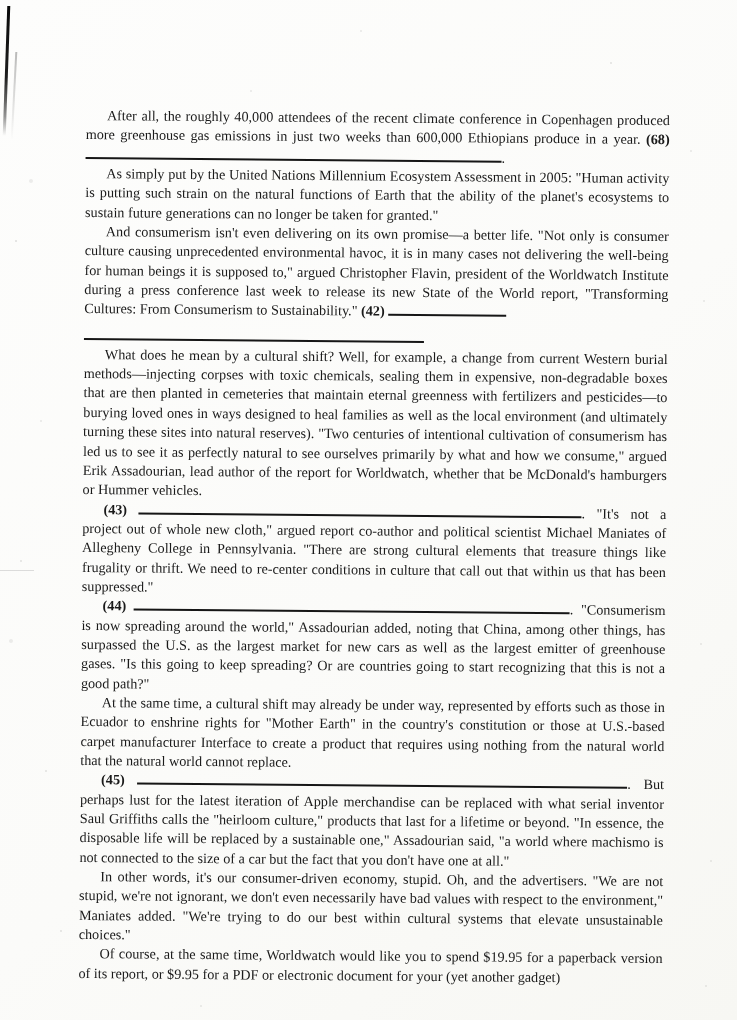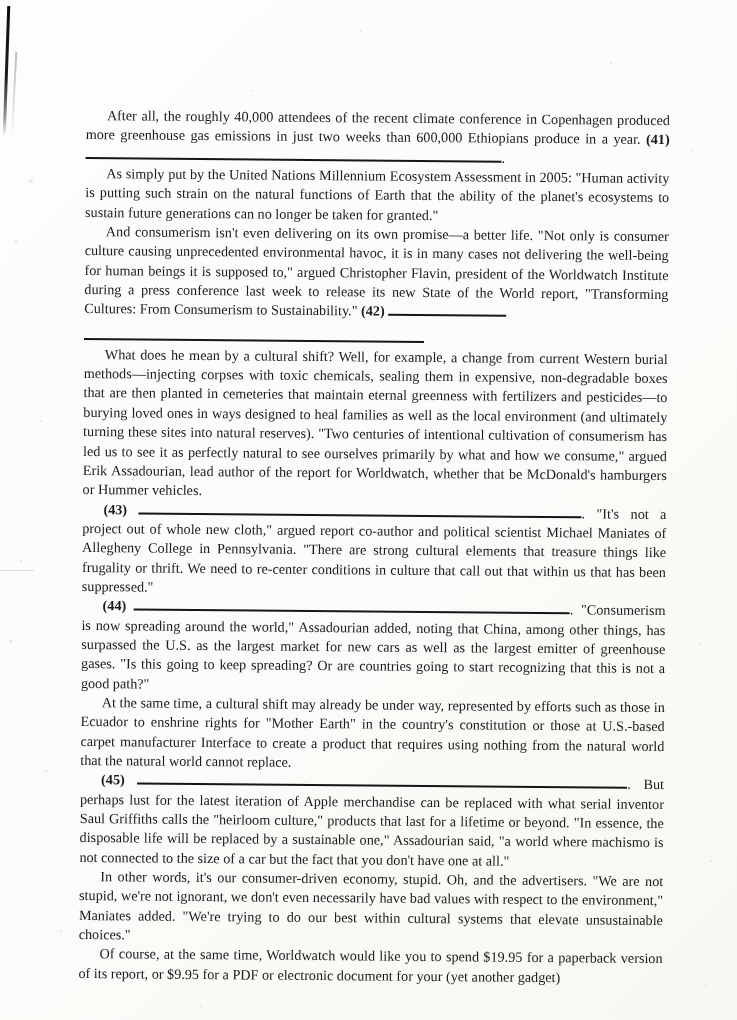--- a/index.html
+++ b/index.html
@@ -77,21 +77,21 @@
 </style>
 </head>
 <body>
 
 <div class="page">
   <div class="artifact-vline"></div>
   <div class="artifact-vline-faint"></div>
   <div class="artifact-hline-faint"></div>
   <div class="speckles"></div>
   <div class="content">
-      <div class="para">After all, the roughly 40,000 attendees of the recent climate conference in Copenhagen produced more greenhouse gas emissions in just two weeks than 600,000 Ethiopians produce in a year. <b>(41)</b> <span class="blank" style="width: 416px;"></span>.</div>
+      <div class="para">After all, the roughly 40,000 attendees of the recent climate conference in Copenhagen produced more greenhouse gas emissions in just two weeks than 600,000 Ethiopians produce in a year. <b>(68)</b> <span class="blank" style="width: 416px;"></span>.</div>
       <div class="para">As simply put by the United Nations Millennium Ecosystem Assessment in 2005: "Human activity is putting such strain on the natural functions of Earth that the ability of the planet's ecosystems to sustain future generations can no longer be taken for granted."</div>
       <div class="para">And consumerism isn't even delivering on its own promise—a better life. "Not only is consumer culture causing unprecedented environmental havoc, it is in many cases not delivering the well-being for human beings it is supposed to," argued Christopher Flavin, president of the Worldwatch Institute during a press conference last week to release its new State of the World report, "Transforming Cultures: From Consumerism to Sustainability." <b>(42)</b> <span class="blank" style="width: 118px;"></span><div class="blank-line" style="width: 340px;"></div></div>
       <div class="para">What does he mean by a cultural shift? Well, for example, a change from current Western burial methods—injecting corpses with toxic chemicals, sealing them in expensive, non-degradable boxes that are then planted in cemeteries that maintain eternal greenness with fertilizers and pesticides—to burying loved ones in ways designed to heal families as well as the local environment (and ultimately turning these sites into natural reserves). "Two centuries of intentional cultivation of consumerism has led us to see it as perfectly natural to see ourselves primarily by what and how we consume," argued Erik Assadourian, lead author of the report for Worldwatch, whether that be McDonald's hamburgers or Hummer vehicles.</div>
       <div class="para"><b>(43)</b> <span class="blank" style="width: 443px;"></span>. "It's not a project out of whole new cloth," argued report co-author and political scientist Michael Maniates of Allegheny College in Pennsylvania. "There are strong cultural elements that treasure things like frugality or thrift. We need to re-center conditions in culture that call out that within us that has been suppressed."</div>
       <div class="para"><b>(44)</b> <span class="blank" style="width: 436px;"></span>. "Consumerism is now spreading around the world," Assadourian added, noting that China, among other things, has surpassed the U.S. as the largest market for new cars as well as the largest emitter of greenhouse gases. "Is this going to keep spreading? Or are countries going to start recognizing that this is not a good path?"</div>
       <div class="para">At the same time, a cultural shift may already be under way, represented by efforts such as those in Ecuador to enshrine rights for "Mother Earth" in the country's constitution or those at U.S.-based carpet manufacturer Interface to create a product that requires using nothing from the natural world that the natural world cannot replace.</div>
       <div class="para"><b>(45)</b> <span class="blank" style="width: 490px;"></span>. But perhaps lust for the latest iteration of Apple merchandise can be replaced with what serial inventor Saul Griffiths calls the "heirloom culture," products that last for a lifetime or beyond. "In essence, the disposable life will be replaced by a sustainable one," Assadourian said, "a world where machismo is not connected to the size of a car but the fact that you don't have one at all."</div>
       <div class="para">In other words, it's our consumer-driven economy, stupid. Oh, and the advertisers. "We are not stupid, we're not ignorant, we don't even necessarily have bad values with respect to the environment," Maniates added. "We're trying to do our best within cultural systems that elevate unsustainable choices."</div>
       <div class="para">Of course, at the same time, Worldwatch would like you to spend $19.95 for a paperback version of its report, or $9.95 for a PDF or electronic document for your (yet another gadget)</div>
     </div>

